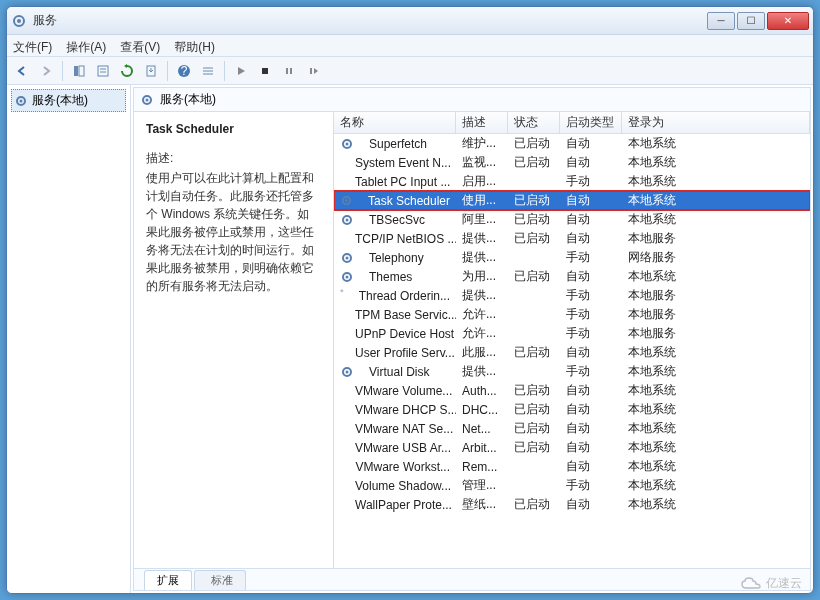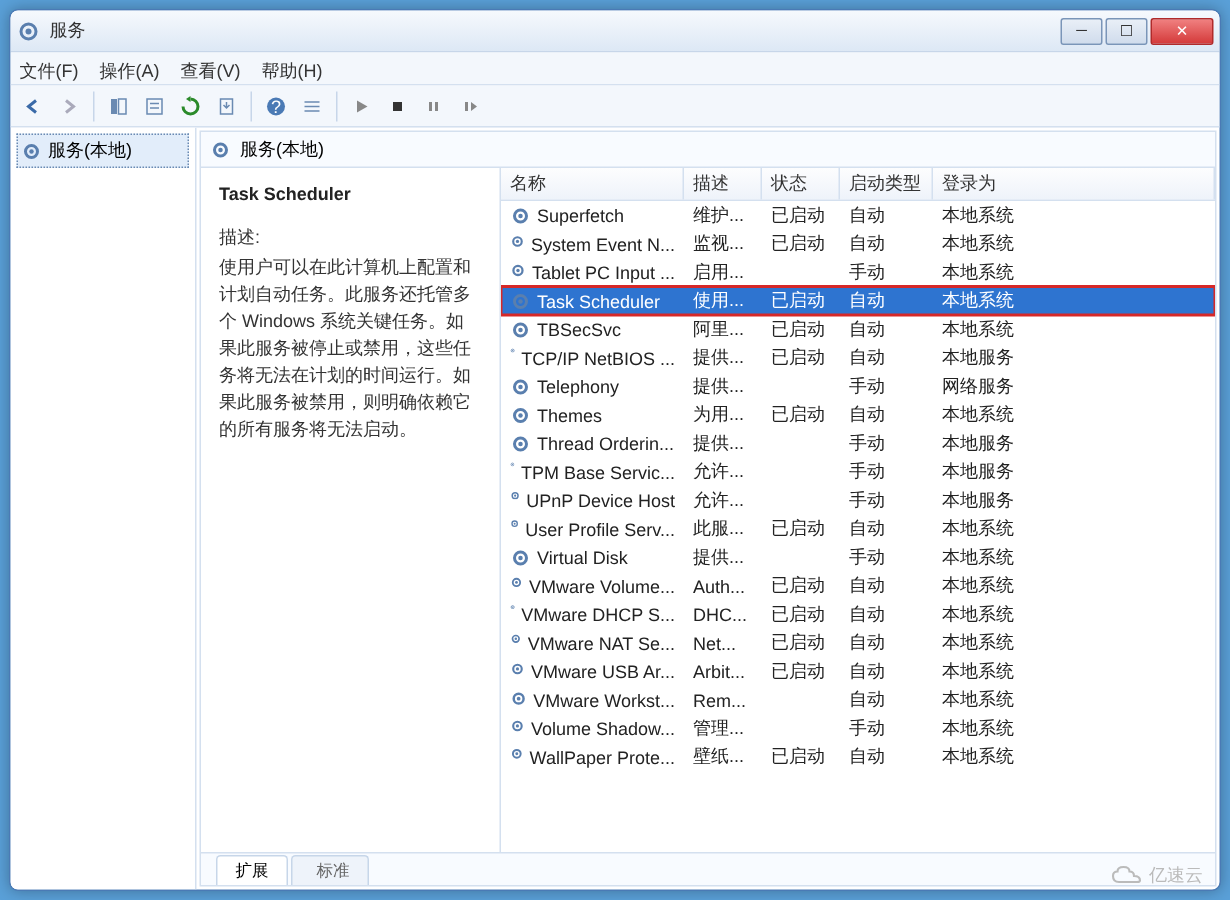--- a/index.html
+++ b/index.html
@@ -26,21 +26,21 @@
 .detail h3 { font-size:12px; font-weight:bold; margin-bottom:14px; color:#222; }
 .detail .lbl { color:#333; margin-bottom:2px; }
 .detail .desc { color:#333; line-height:1.5; }
 .listwrap { flex:1; display:flex; flex-direction:column; overflow:hidden; }
 .listhdr { display:flex; background:linear-gradient(#fdfdfe,#eef3fa); border-bottom:1px solid #d4e0ef; height:22px; align-items:center; }
 .listhdr .col { padding:0 6px; border-right:1px solid #d4e0ef; height:100%; display:flex; align-items:center; color:#333; }
 .c1{width:122px}.c2{width:52px}.c3{width:52px}.c4{width:62px}.c5{flex:1}
 .listbody { flex:1; overflow-y:auto; position:relative; }
 .row { display:flex; height:19px; align-items:center; cursor:pointer; }
 .row .cell { padding:0 6px; overflow:hidden; white-space:nowrap; text-overflow:ellipsis; color:#222; }
-.row .cell.c1 { display:flex; align-items:center; gap:4px; }
+.row .cell.c1 { display:flex; align-items:center; gap:15px; }
 .row.sel { background:#2e74d0; }
 .row.sel .cell { color:#fff; }
 .row.box { outline:2px solid #d62828; outline-offset:-1px; }
 .gearicon { width:14px; height:14px; display:inline-block; }
 .tabs { height:22px; display:flex; align-items:flex-end; padding-left:10px; border-top:1px solid #d4e0ef; background:#f8fbff; }
 .tab { padding:2px 12px; border:1px solid #c7d6e9; border-bottom:none; margin-right:2px; background:#fff; border-radius:3px 3px 0 0; cursor:pointer; font-size:11px; }
 .tab.inactive { background:#eef3fa; color:#666;padding-left:16px; }
 .watermark { position:absolute; right:18px; bottom:8px; color:#bbb; font-size:16px; display:flex; align-items:center; gap:4px; }
 svg { display:block; }
 </style>

